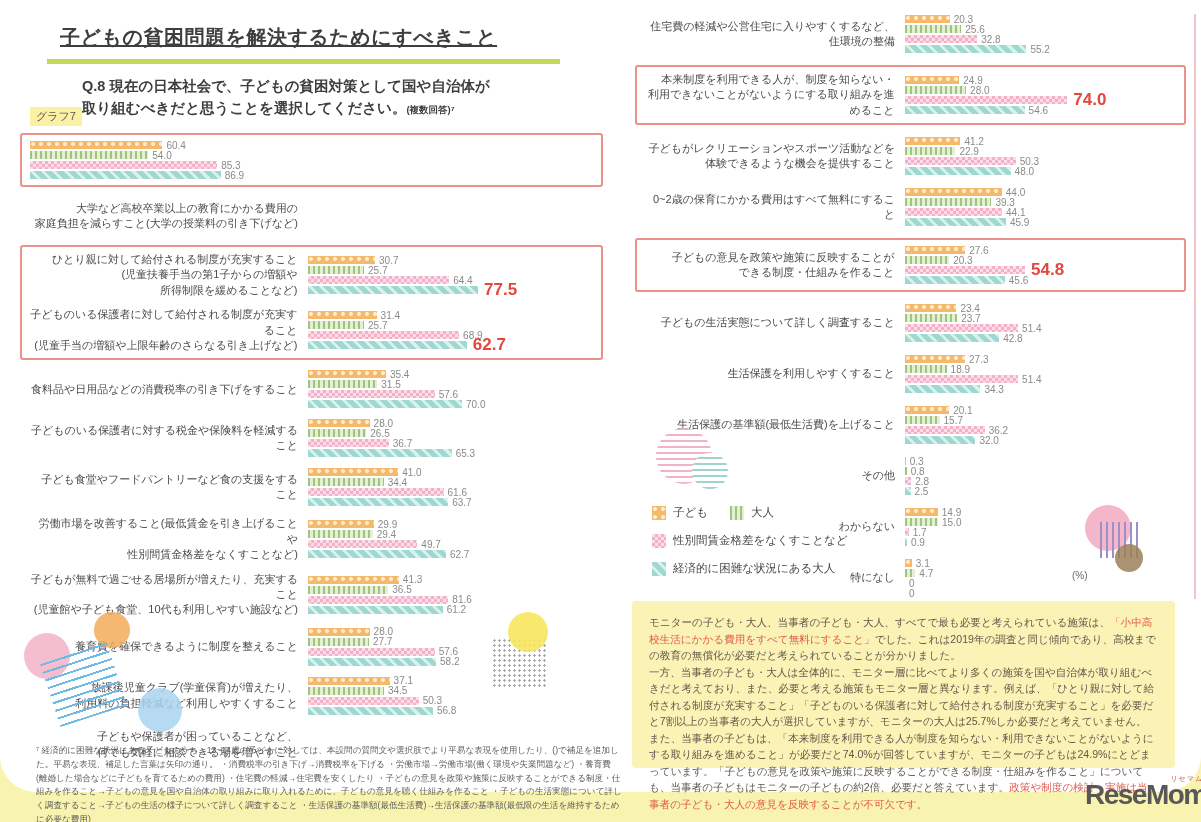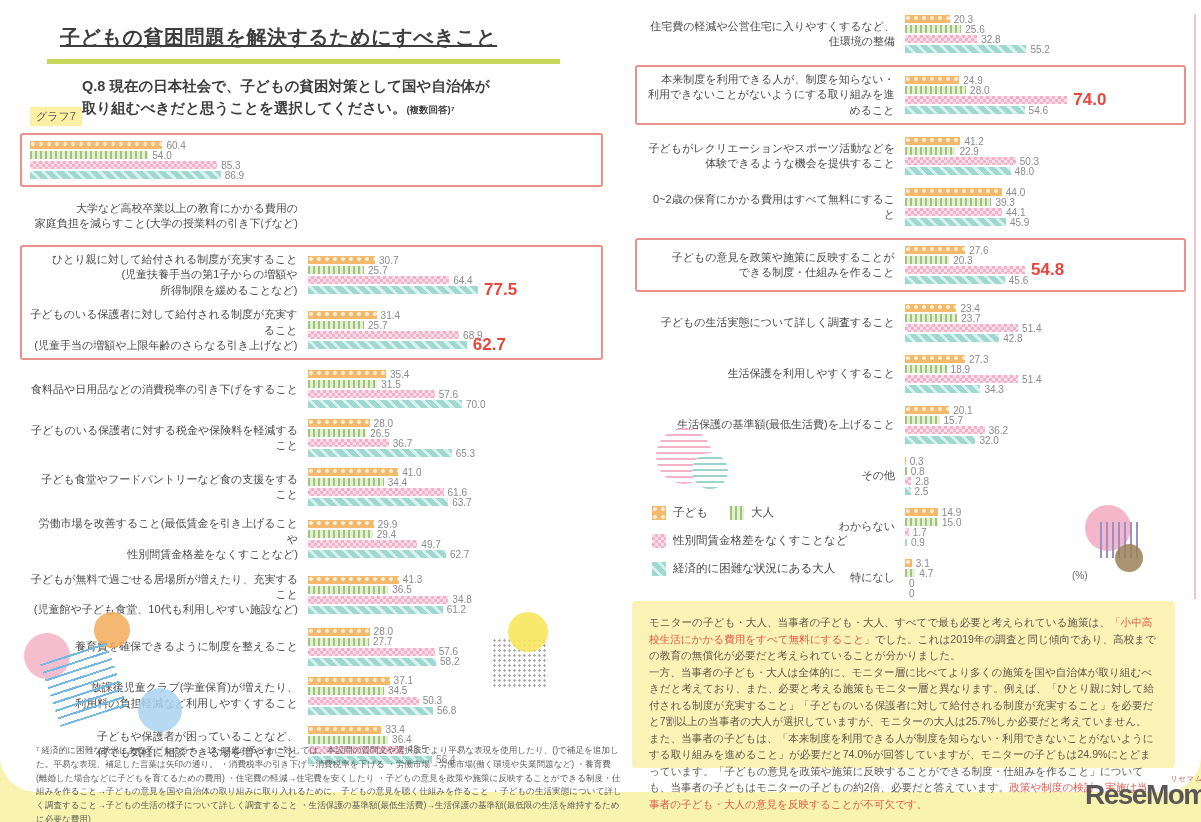--- a/index.html
+++ b/index.html
@@ -246,21 +246,21 @@
           <div class="bline">
             <span class="bar s0" style="width: 90.86px;"></span>
             <span class="val">41.3</span>
           </div>
           <div class="bline">
             <span class="bar s1" style="width: 80.3px;"></span>
             <span class="val">36.5</span>
           </div>
           <div class="bline">
             <span class="bar s2" style="width: 140.36px;"></span>
-            <span class="val">34.8</span>
+            <span class="val">81.6</span>
           </div>
           <div class="bline">
             <span class="bar s3" style="width: 134.64px;"></span>
             <span class="val">61.2</span>
           </div>
         </div>
       </div>
       <div class="row">
         <div class="lbl">養育費を確保できるように制度を整えること</div>
         <div class="bars">
@@ -298,38 +298,20 @@
             <span class="val">50.3</span>
           </div>
           <div class="bline">
             <span class="bar s3" style="width: 124.96px;"></span>
             <span class="val">56.8</span>
           </div>
         </div>
       </div>
       <div class="row">
         <div class="lbl">子どもや保護者が困っていることなど、<br>何でも気軽に相談できる場を増やすこと</div>
-        <div class="bars">
-          <div class="bline">
-            <span class="bar s0" style="width: 73.48px;"></span>
-            <span class="val">33.4</span>
-          </div>
-          <div class="bline">
-            <span class="bar s1" style="width: 80.08px;"></span>
-            <span class="val">36.4</span>
-          </div>
-          <div class="bline">
-            <span class="bar s2" style="width: 95.7px;"></span>
-            <span class="val">43.5</span>
-          </div>
-          <div class="bline">
-            <span class="bar s3" style="width: 124.08px;"></span>
-            <span class="val">56.4</span>
-          </div>
-        </div>
       </div>
     </div>
   <div class="col" id="col-right">
       <div class="row">
         <div class="lbl">住宅費の軽減や公営住宅に入りやすくするなど、<br>住環境の整備</div>
         <div class="bars">
           <div class="bline">
             <span class="bar s0" style="width: 44.66px;"></span>
             <span class="val">20.3</span>
           </div>

